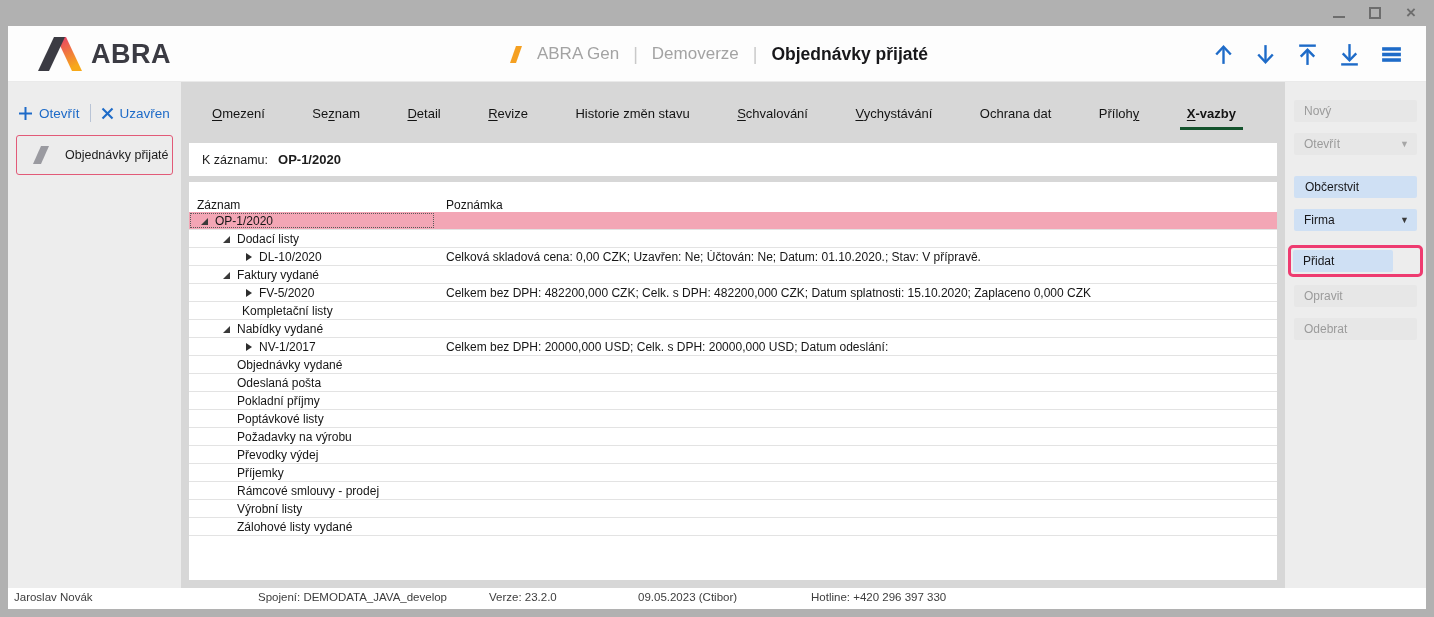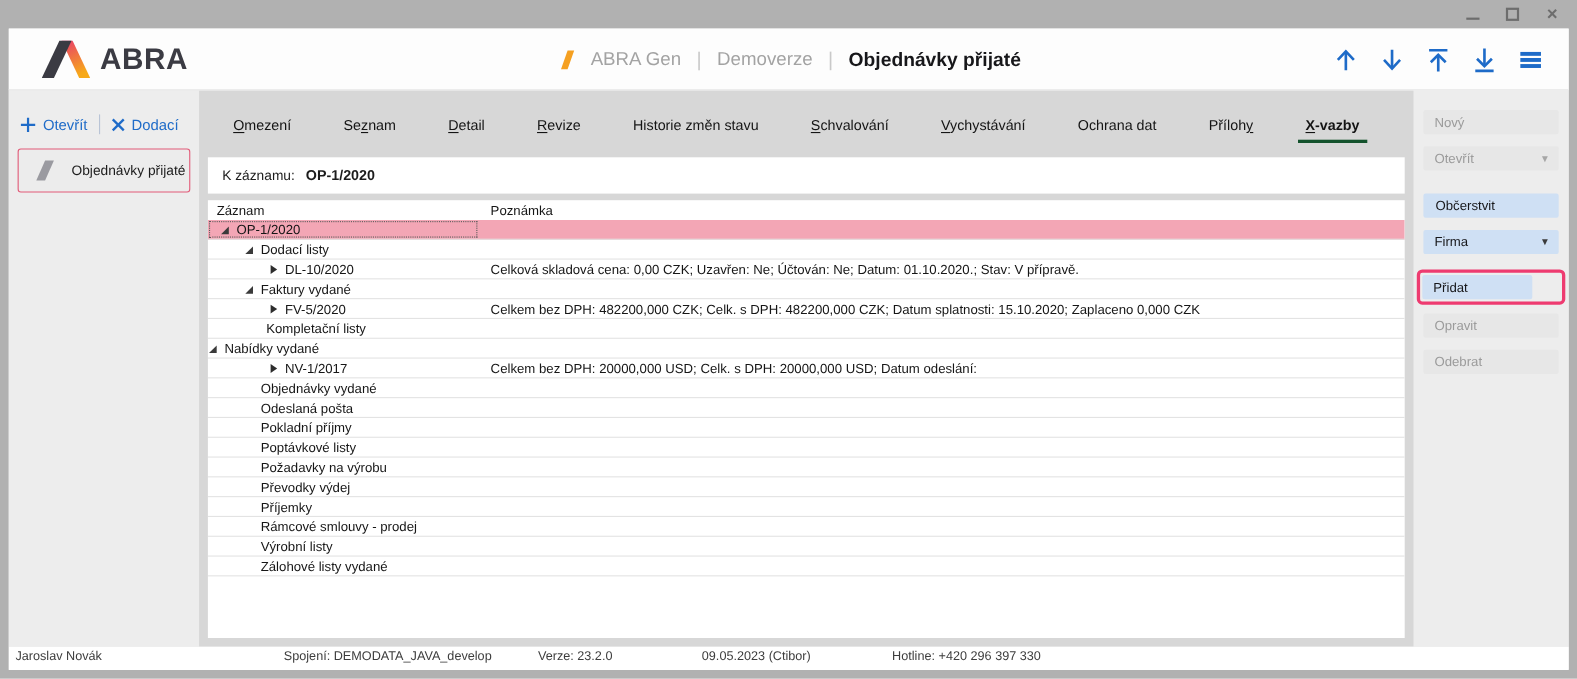--- a/index.html
+++ b/index.html
@@ -38,21 +38,21 @@
   .main { flex:1; display:flex; flex-direction:column; min-width:0; }
   .tabbar { height:56px; flex:0 0 56px; display:flex; align-items:flex-end; justify-content:space-between; padding:0 42px 8px 24px; }
   .tab { font-size:13px; color:#141414; padding:4px 7px 6px 7px; cursor:pointer; white-space:nowrap; border-bottom:3px solid transparent; }
   .tab.active { font-weight:bold; border-bottom:3px solid #14532d; }
   .tab u { text-underline-offset:2px; }
 
   .recordbar { margin:5px 8px 0 8px; height:33px; background:#fff; display:flex; align-items:center; gap:10px; padding-left:13px; font-size:12.5px; color:#1c1c1c; flex:0 0 33px; }
   .recordbar b { font-size:13px; }
 
   .tablepanel { margin:6px 8px 0 8px; background:#fff; height:398px; flex:0 0 398px; overflow:hidden; font-size:12px; color:#161616; }
-  .thead { display:flex; height:18px; align-items:center; }
+  .thead { display:flex; height:30px; align-items:flex-end; }
   .th1 { flex:0 0 257px; padding-left:8px; }
   .th2 { flex:1; }
   .trow { display:flex; height:18px; align-items:center; border-bottom:1px solid #e3e3e3; cursor:pointer; }
   .trow.selected { background:#f3a6b5; }
   .c1 { flex:0 0 257px; display:flex; align-items:center; height:100%; }
   .trow.selected .c1 { outline:1px dotted #5a5a5a; outline-offset:-2px; flex-basis:246px; }
   .c2 { flex:1; white-space:nowrap; overflow:hidden; }
   .tri { display:inline-block; width:10px; height:10px; position:relative; margin-right:5px; flex:0 0 10px; }
   .tri.expanded::after { content:""; position:absolute; left:1px; top:2px; width:0; height:0; border-bottom:7px solid #3a3a3a; border-left:7px solid transparent; }
   .tri.collapsed::after { content:""; position:absolute; left:2px; top:1px; width:0; height:0; border-left:6px solid #2d2d2d; border-top:4px solid transparent; border-bottom:4px solid transparent; }
@@ -160,21 +160,21 @@
             <span>Otevřít</span>
           </div>
           <div class="vsep"></div>
           <div class="lsb-link">
             <svg width="13" height="13" viewBox="0 0 13 13">
               <g stroke="#1e6bc8" stroke-width="2.1">
                   <path d="M1.5 1.5 L11.5 11.5"></path>
                   <path d="M11.5 1.5 L1.5 11.5"></path>
                 </g>
             </svg>
-            <span>Dodací</span>
+            <span>Uzavřen</span>
           </div>
         </div>
         <div class="opencard">
           <svg width="24" height="20" viewBox="0 0 24 20">
             <polygon points="4,19 12,1 20,1 12,19" fill="#9a9aa0"></polygon>
           </svg>
           <span>Objednávky přijaté</span>
         </div>
       </div>
 
@@ -239,21 +239,21 @@
                 <div class="c2">Celkem bez DPH: 482200,000 CZK; Celk. s DPH: 482200,000 CZK; Datum splatnosti: 15.10.2020; Zaplaceno 0,000 CZK</div>
               </div>
               <div class="trow">
                 <div class="c1" style="padding-left: 38px;">
                   <span class="tri"></span>
                   <span>Kompletační listy</span>
                 </div>
                 <div class="c2"></div>
               </div>
               <div class="trow">
-                <div class="c1" style="">
+                <div class="c1" style="padding-left: 33px;">
                   <span class="tri expanded"></span>
                   <span>Nabídky vydané</span>
                 </div>
                 <div class="c2"></div>
               </div>
               <div class="trow">
                 <div class="c1" style="padding-left: 55px;">
                   <span class="tri collapsed"></span>
                   <span>NV-1/2017</span>
                 </div>

